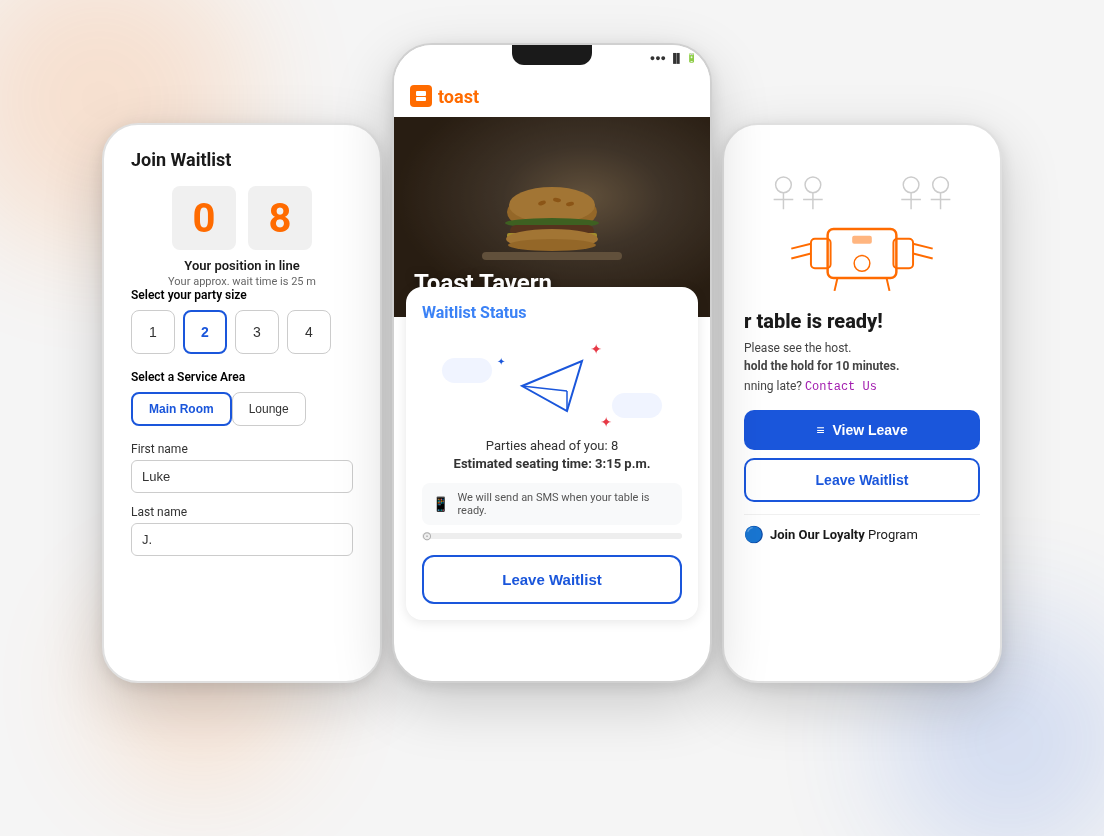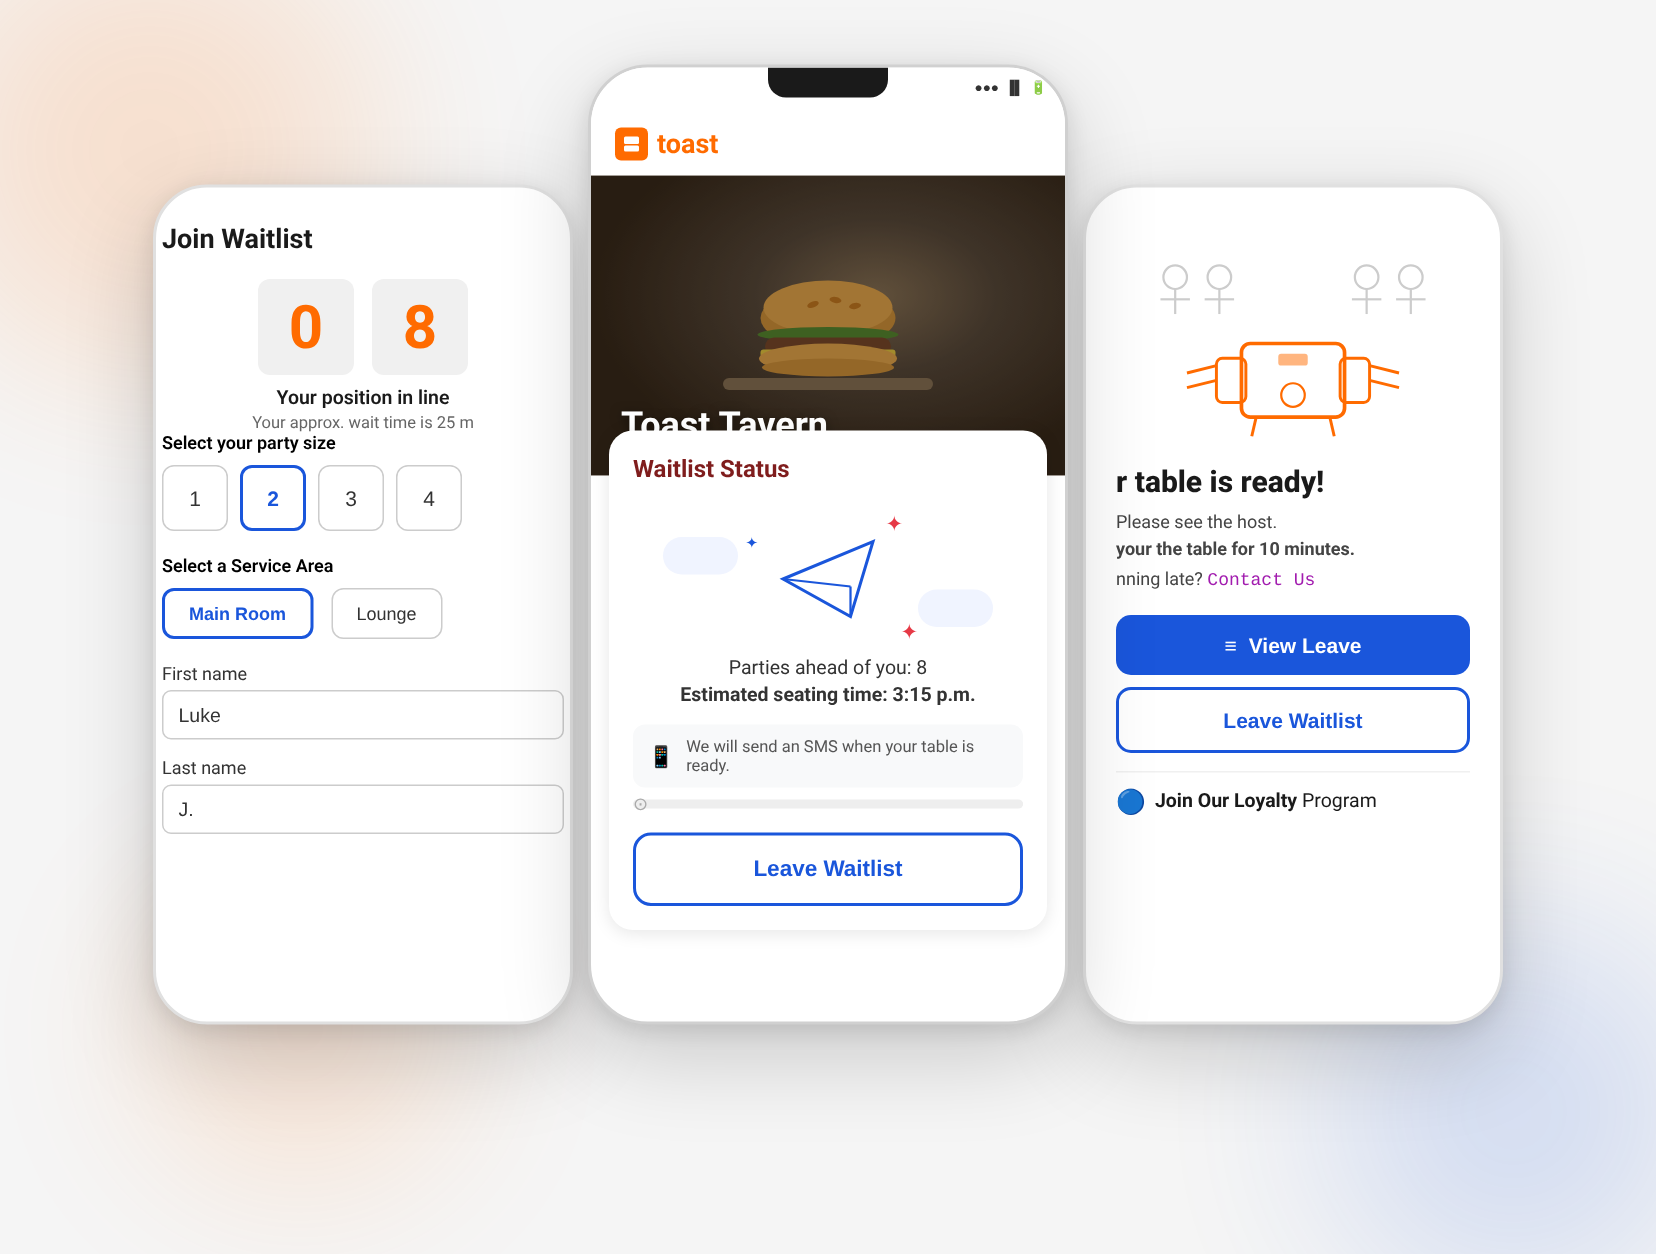--- a/index.html
+++ b/index.html
@@ -38,21 +38,21 @@
     .phone-left {
       width: 280px;
       height: 560px;
       left: 0px;
       top: 80px;
       z-index: 1;
       border-radius: 36px;
     }
 
     .phone-left .phone-content {
-      padding: 24px 4px;
+      padding: 24px 27px;
       height: 100%;
       overflow: hidden;
     }
 
     
     .phone-center {
       width: 320px;
       height: 640px;
       left: 50%;
       top: 0;
@@ -182,21 +182,21 @@
 
     .party-btn.selected {
       border: 2px solid #1a56db;
       background: #fff;
       color: #1a56db;
       font-weight: 700;
     }
 
     .service-area-row {
       display: flex;
-      gap: 12px;
+      gap: 0;
       margin-bottom: 16px;
     }
 
     .service-btn {
       padding: 8px 16px;
       border: 1.5px solid #ccc;
       border-radius: 8px;
       background: #fff;
       font-size: 12px;
       font-weight: 500;
@@ -297,21 +297,21 @@
       border-radius: 16px;
       padding: 16px;
       box-shadow: 0 2px 12px rgba(0,0,0,0.1);
       position: relative;
       top: -30px;
     }
 
     .waitlist-status-title {
       font-size: 16px;
       font-weight: 700;
-      color: #7f1d1d;
+      color: #3b82f6;
       margin-bottom: 16px;
     }
 
     .animation-area {
       display: flex;
       align-items: center;
       justify-content: center;
       height: 100px;
       position: relative;
     }
@@ -718,21 +718,21 @@
           <rect x="100" y="72" width="20" height="8" rx="2" fill="#ff6b00" opacity="0.5"></rect>
           <circle cx="110" cy="100" r="8" fill="none" stroke="#ff6b00" stroke-width="1.5"></circle>
         </svg>
       </div>
 
       <h2 class="table-ready-title">
         <span>r table is ready!</span>
       </h2>
       <p class="table-ready-subtitle">Please see the host.</p>
       <p class="table-hold-text">
-        <span>your the table for</span>
+        <span>hold the hold for</span>
         <span style="font-weight:700;">10</span>
         <span>minutes.</span>
       </p>
       <p class="running-late">
         <span>nning late?</span>
         <a href="#">Contact Us</a>
       </p>
 
       <button class="view-menu-btn">
         <span>≡</span>

